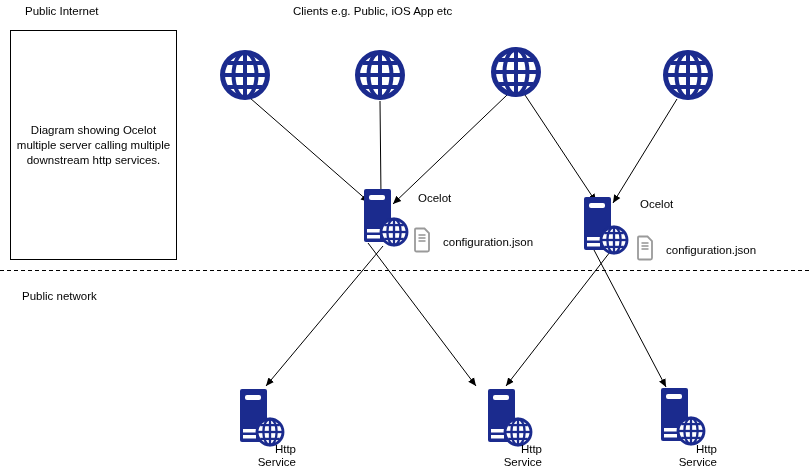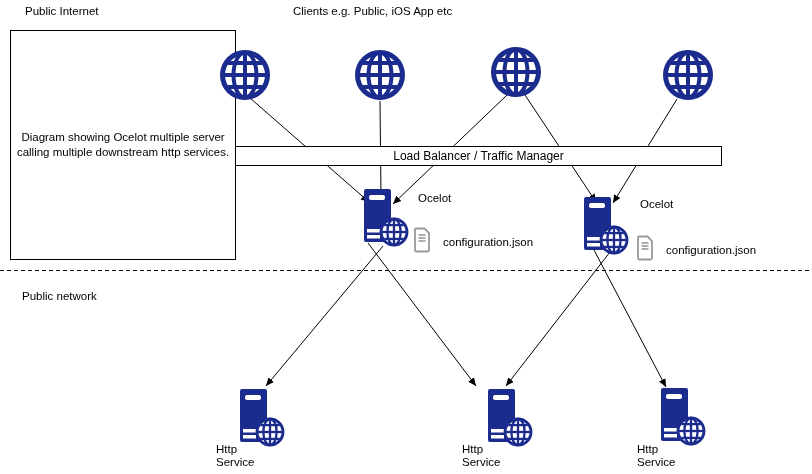--- a/index.html
+++ b/index.html
@@ -8,29 +8,29 @@
     font-family:"Liberation Sans", sans-serif;color:#000;
   }
   .abs{position:absolute;}
   svg.layer{position:absolute;left:0;top:0;z-index:1;}
   .node{z-index:3;}
   .label{z-index:4;font-size:11.5px;line-height:13px;white-space:nowrap;}
   .box{
     z-index:2;background:#fff;border:1px solid #000;box-sizing:border-box;
   }
   #desc-box{
-    left:10px;top:30px;width:226px;height:230px;
+    left:10px;top:30px;width:167px;height:230px;
     display:flex;align-items:center;justify-content:center;text-align:center;
     font-size:11.5px;line-height:15px;padding:0 5px;
   }
   #lb-box{
     left:235px;top:146px;width:487px;height:20px;
     text-align:center;font-size:12px;line-height:18px;
   }
-  .svc-label{text-align:left;width:80px;}
+  .svc-label{text-align:right;width:80px;}
   .navy-fill{fill:var(--node);}
   .globe-stroke{stroke:var(--node);}
   .doc-stroke{stroke:var(--doc);}
   .conn{stroke:var(--line);stroke-width:1;fill:none;}
 </style>
 </head>
 <body>
 
 <div id="canvas">
 
@@ -68,23 +68,20 @@
   </svg>
 
   <div class="abs label" style="left:25px;top:5px;">Public Internet</div>
   <div class="abs label" style="left:293px;top:5px;">Clients e.g. Public, iOS App etc</div>
   <div class="abs label" style="left:22px;top:290px;">Public network</div>
 
   <div class="abs box" id="desc-box">
     <span>Diagram showing Ocelot multiple server calling multiple downstream http services.</span>
   </div>
 
-  <div class="abs box" id="lb-box">
-    <span>Load Balancer / Traffic Manager</span>
-  </div>
 
   <svg class="abs node" style="left:219px;top:49px;" width="52" height="52">
       <use href="#globe"></use>
     </svg>
   <svg class="abs node" style="left:354px;top:49px;" width="52" height="52">
       <use href="#globe"></use>
     </svg>
   <svg class="abs node" style="left:490px;top:46px;" width="52" height="52">
       <use href="#globe"></use>
     </svg>

